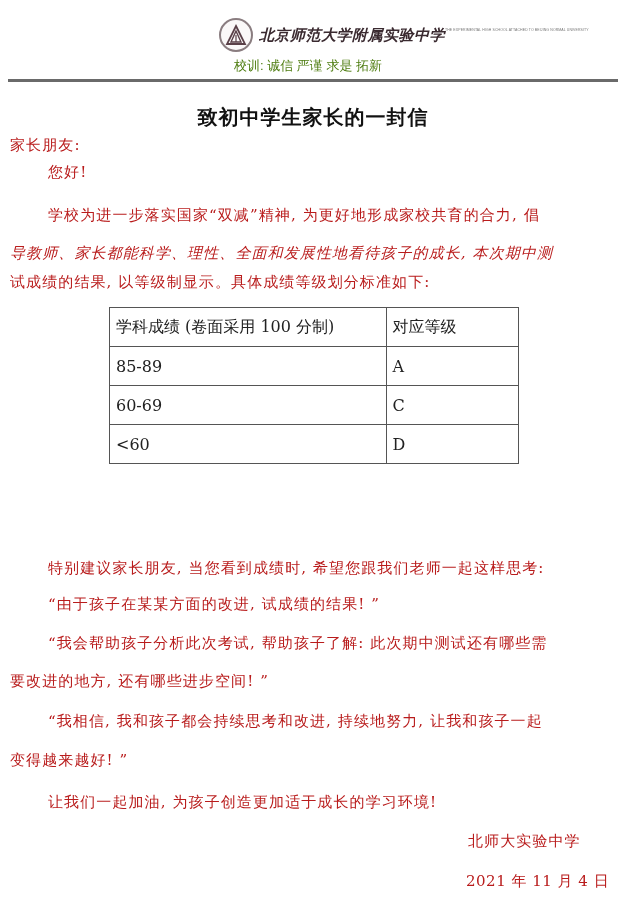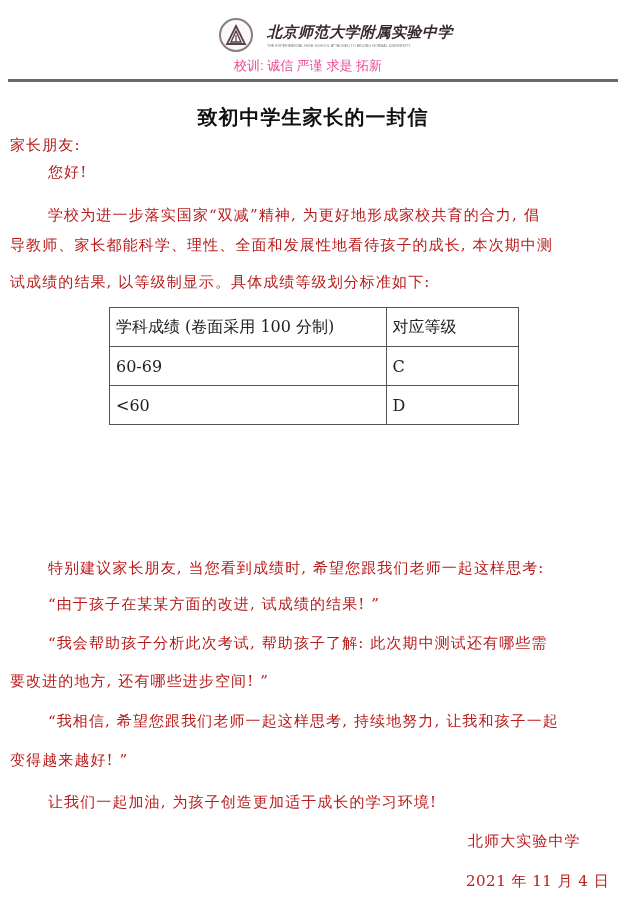--- a/index.html
+++ b/index.html
@@ -5,24 +5,24 @@
     html, body { margin: 0; padding: 0; }
     body {
       width: 626px; height: 907px; background: #ffffff; color: #1a1a1a;
       font-family: "DejaVu Serif", "Liberation Serif", serif;
       position: relative; overflow: hidden;
     }
     .header { position: absolute; left: 0; top: 0; width: 626px; height: 92px; }
     .logo-row { position: absolute; left: 219px; top: 16px; height: 38px; display: flex; align-items: center; }
     .seal { width: 34px; height: 34px; border-radius: 50%; border: 2px solid #8a7d80; box-sizing: border-box; position: relative; background: #faf8f8; }
     .seal svg { position: absolute; left: 4px; top: 4px; }
-    .school-name-block { margin-left: 14px; display: flex; flex-direction: column; }
+    .school-name-block { margin-left: 6px; display: flex; flex-direction: row; }
     .school-name { font-family: "DejaVu Serif", serif; font-size: 15px; font-weight: bold; color: #3a2a30; letter-spacing: 0.5px; font-style: italic; }
     .school-name-en { font-family: "Liberation Sans", sans-serif; font-size: 3.5px; color: #777; letter-spacing: 0.1px; margin-top: 2px; white-space: nowrap; }
-    .motto { position: absolute; top: 57px; left: 0; width: 616px; text-align: center; font-family: "Liberation Sans", "DejaVu Sans", sans-serif; font-size: 13px; color: #ec4899; }
+    .motto { position: absolute; top: 57px; left: 0; width: 616px; text-align: center; font-family: "Liberation Sans", "DejaVu Sans", sans-serif; font-size: 13px; color: #4d7c0f; }
     .rule { position: absolute; top: 79px; left: 8px; width: 610px; height: 3px; background: #6a6a6a; }
     .title { position: absolute; top: 104px; left: 0; width: 626px; text-align: center; font-size: 20px; font-weight: bold; letter-spacing: 1px; color: #111; }
     .p { position: absolute; font-size: 15px; color: #b91c1c; white-space: nowrap; letter-spacing: 1.1px; }
     .grade-table { position: absolute; left: 109px; top: 307px; width: 410px; border-collapse: collapse; font-size: 16px; }
     .grade-table td, .grade-table th { border: 1.5px solid #555; height: 38px; padding: 0 0 0 6px; text-align: left; font-weight: normal; color: #222; }
     .grade-table .c1 { width: 275px; }
     .grade-table .c2 { width: 128px; }
   </style>
 </head>
 <body>
@@ -44,41 +44,45 @@
   <div class="motto">校训: 诚信 严谨 求是 拓新</div>
   <div class="rule"></div>
 </div>
 
 <div class="title">致初中学生家长的一封信</div>
 
 <div class="p" style="left:10px; top:136px;">家长朋友:</div>
 <div class="p" style="left:48px; top:163px;">您好!</div>
 
 <div class="p" style="left:48px; top:206px;">学校为进一步落实国家“双减”精神, 为更好地形成家校共育的合力, 倡</div>
-<div class="p" style="left:10px; top:236px;">导教师、家长都能科学、理性、全面和发展性地看待孩子的成长, 本次期中测</div>
+<div class="p" style="left:10px; top:244px;font-style:italic;">导教师、家长都能科学、理性、全面和发展性地看待孩子的成长, 本次期中测</div>
 <div class="p" style="left:10px; top:273px;">试成绩的结果, 以等级制显示。具体成绩等级划分标准如下:</div>
 
 <table class="grade-table">
   <tbody>
       <tr>
     <th class="c1">学科成绩 (卷面采用 100 分制)</th>
     <th class="c2">对应等级</th>
+  </tr>
+  <tr>
+    <td>85-89</td>
+    <td>A</td>
   </tr>
   <tr>
     <td>60-69</td>
     <td>C</td>
   </tr>
   <tr>
     <td>&lt;60</td>
     <td>D</td>
   </tr>
 </tbody>
   </table>
 
 <div class="p" style="left:48px; top:559px;">特别建议家长朋友, 当您看到成绩时, 希望您跟我们老师一起这样思考:</div>
 <div class="p" style="left:48px; top:595px;">“由于孩子在某某方面的改进, 试成绩的结果! ”</div>
 <div class="p" style="left:48px; top:634px;">“我会帮助孩子分析此次考试, 帮助孩子了解: 此次期中测试还有哪些需</div>
 <div class="p" style="left:10px; top:672px;">要改进的地方, 还有哪些进步空间! ”</div>
-<div class="p" style="left:48px; top:712px;">“我相信, 希望您跟我们老师一起这样思考, 持续地努力, 让我和孩子一起</div>
+<div class="p" style="left:48px; top:712px;">“我相信, 我和孩子都会持续思考和改进, 持续地努力, 让我和孩子一起</div>
 <div class="p" style="left:10px; top:751px;">变得越来越好! ”</div>
 <div class="p" style="left:48px; top:793px;">让我们一起加油, 为孩子创造更加适于成长的学习环境!</div>
 <div class="p" style="left:468px; top:832px;">北师大实验中学</div>
 <div class="p" style="left:466px; top:872px; letter-spacing:0.5px;">2021 年 11 月 4 日</div>
 
 </body></html>

